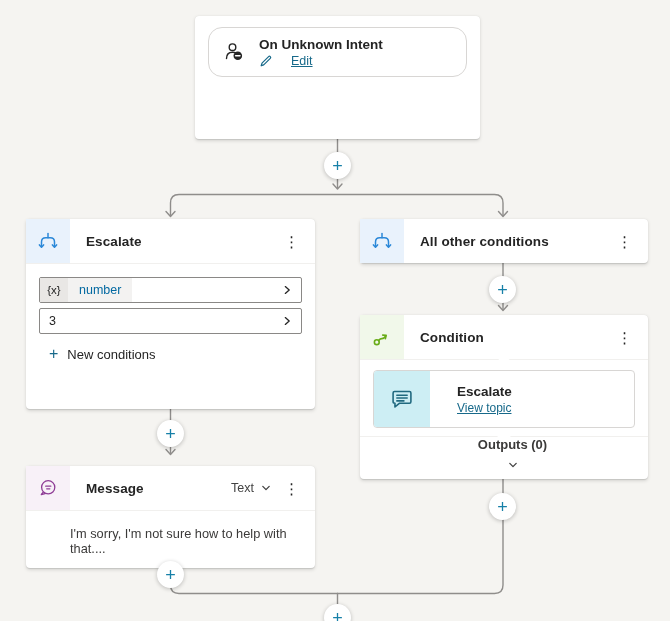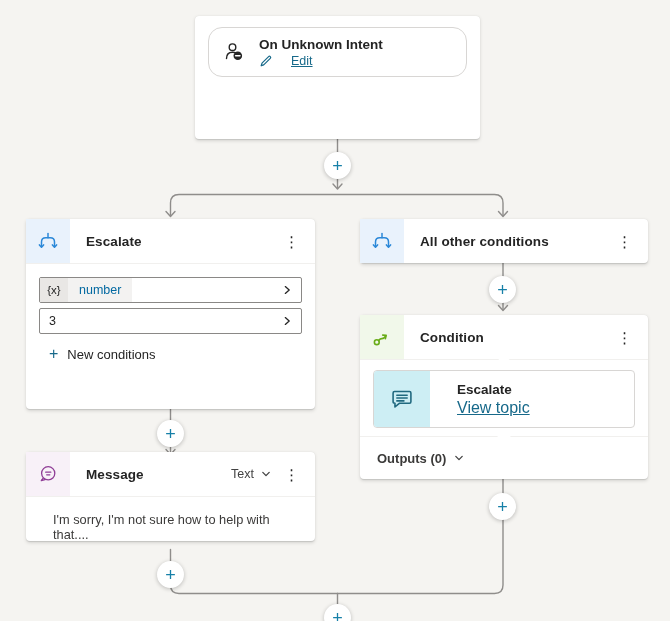--- a/index.html
+++ b/index.html
@@ -50,25 +50,25 @@
   .row-text{padding-left:9px;}
   .row-end{margin-left:auto;margin-right:8px;display:flex;align-items:center;}
   .new-cond{display:flex;align-items:center;gap:9px;margin:12px 0 0 10px;font-size:13px;cursor:pointer;}
   .new-cond .pl{color:#17698a;font-size:16px;line-height:1;font-weight:400;}
   
   .topic-card{margin:10px 13px 0;height:56px;border:1px solid #d8d6d4;border-radius:4px;
               display:flex;align-items:center;overflow:hidden;background:#fff;}
   .topic-card .txt{margin-left:27px;display:flex;flex-direction:column;gap:2px;}
   .outputs-row{position:absolute;left:0;right:0;bottom:0;height:42px;border-top:1px solid #f1f0ee;
                display:flex;align-items:center;padding-left:17px;gap:7px;cursor:pointer;
-               font-size:13px;font-weight:700;color:#3b3a39;}
+               font-size:13px;font-weight:700;color:#3b3a39;flex-direction:column;}
   .notch{position:absolute;left:50%;transform:translateX(-50%);width:0;height:0;z-index:3;
          border-left:7px solid transparent;border-right:7px solid transparent;border-top:6px solid #fff;}
   
-  .msg-body{padding:15px 12px 0 27px;font-size:12.8px;color:#3b3a39;cursor:text;}
+  .msg-body{padding:15px 12px 0 36px;font-size:12.8px;color:#3b3a39;cursor:text;margin-left:8px;}
   .type-label{font-size:12.5px;color:#424242;margin-right:6px;}
 </style>
 </head>
 <body>
 
 <svg id="connectors" width="670" height="621">
   <g stroke="#8f8d8b" stroke-width="1.4" fill="none" stroke-linecap="round" stroke-linejoin="round">
 
     <path d="M337.5 139 V187.5"></path>
     <path d="M333 184 L337.5 189 L342 184"></path>
@@ -198,33 +198,33 @@
         <g fill="none" stroke="#20697f" stroke-width="1.7" stroke-linecap="round" stroke-linejoin="round">
           <path d="M8 8 H24 Q25.5 8 25.5 9.5 V19 Q25.5 20.5 24 20.5 H13.5 L8.5 24.5 V20.5 Q6.5 20.5 6.5 19 V9.5 Q6.5 8 8 8 Z"></path>
           <path d="M10.5 12 H21.5"></path>
           <path d="M10.5 15 H21.5"></path>
           <path d="M10.5 18 H18"></path>
         </g>
       </svg>
     </div>
     <div class="txt">
       <div class="card-title">Escalate</div>
-      <a class="link" style="font-size:16px;">View topic</a>
+      <a class="link" style="font-size:12px;">View topic</a>
     </div>
   </div>
   <div class="outputs-row">
     <span>Outputs (0)</span>
     <svg width="12" height="12" viewBox="0 0 12 12">
       <path d="M2.8 4.4 L6 7.6 L9.2 4.4" fill="none" stroke="#424242" stroke-width="1.3" stroke-linecap="round" stroke-linejoin="round"></path>
     </svg>
   </div>
   <div class="notch" style="top:121px;"></div>
 </div>
 
-<div class="node" style="left:26px;top:452px;width:289px;height:89px;">
+<div class="node" style="left:26px;top:466px;width:289px;height:102px;">
   <div class="node-header" style="height:44px;">
     <div class="icon-tile tile-purple" style="width:44px;height:44px;">
       <svg width="22" height="22" viewBox="0 0 22 22">
         <g fill="none" stroke="#8f3d96" stroke-width="1.3" stroke-linecap="round" stroke-linejoin="round">
           <circle cx="11.2" cy="10.3" r="6.6"></circle>
           <path d="M6 15.4 L4.3 17.7 L8 16.7"></path>
           <path d="M8.7 9.2 H13.8"></path>
           <path d="M9.7 11.8 H12.8"></path>
         </g>
       </svg>

